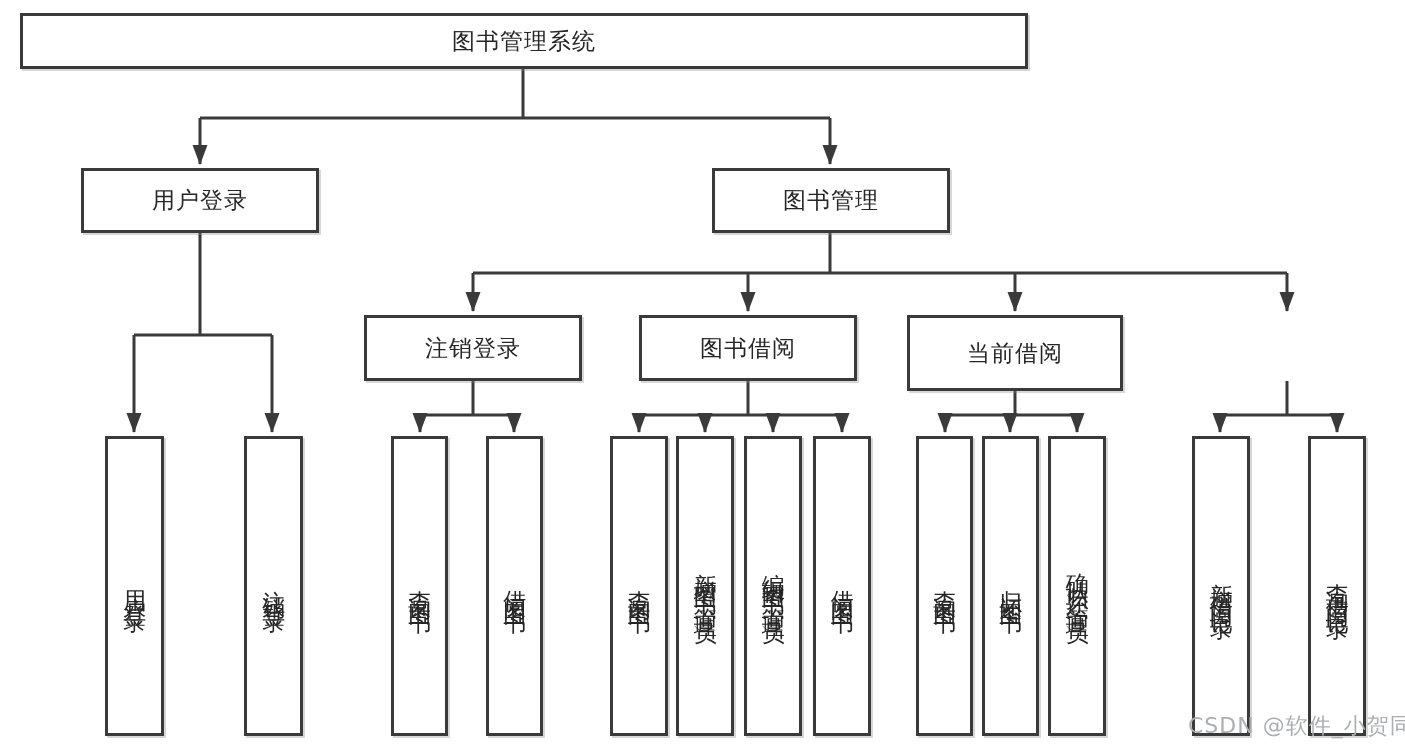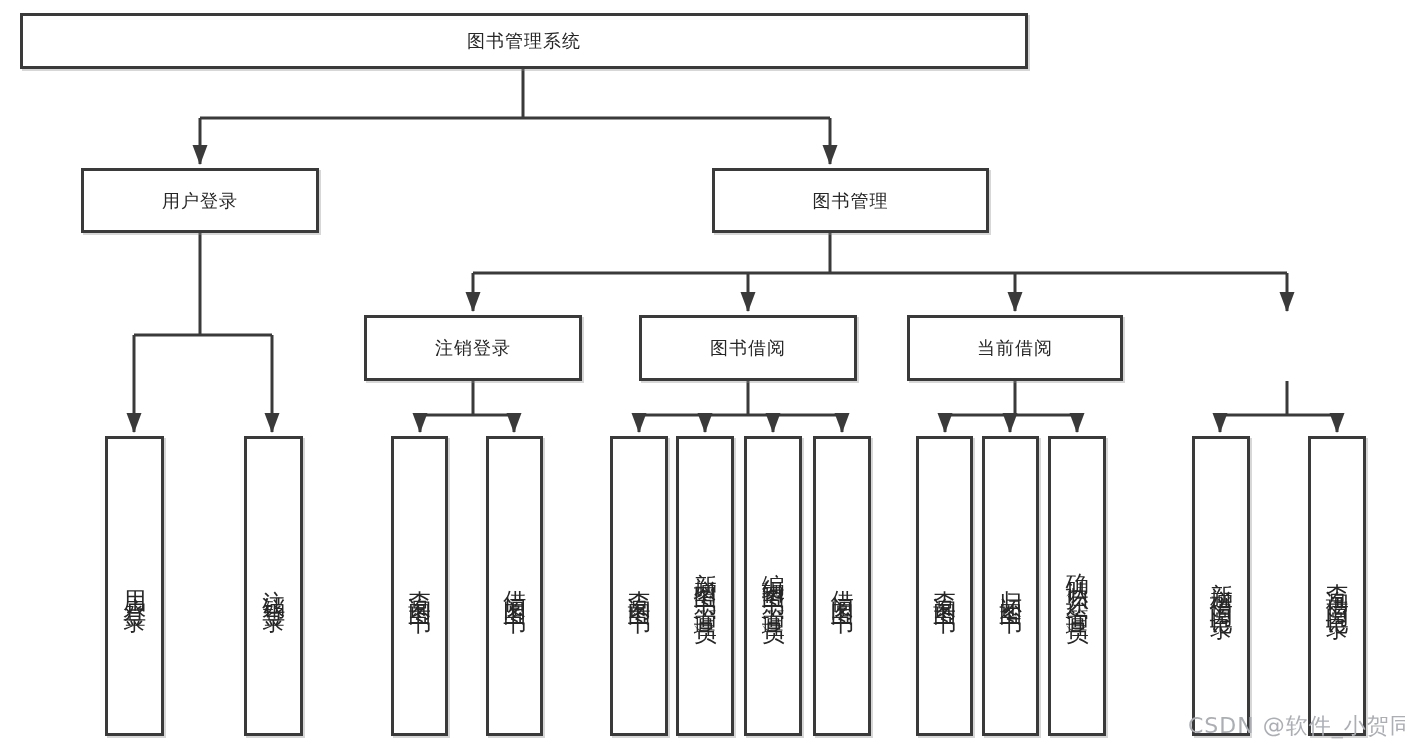--- a/index.html
+++ b/index.html
@@ -10,21 +10,21 @@
     font-family:"DejaVu Sans","Liberation Sans",sans-serif;
     overflow:hidden;
   }
   svg.wires{position:absolute;left:0;top:0;width:1405px;height:747px;}
   .node{
     position:absolute;
     background:#ffffff;
     border:3px solid #3a3a3a;
     box-shadow:2px 2px 0 rgba(140,140,140,.35);
     display:flex;align-items:center;justify-content:center;
-    font-size:18px;color:#262626;letter-spacing:1px;
+    font-size:23px;color:#262626;letter-spacing:1px;
     box-sizing:border-box;
   }
   .leaf{
     position:absolute;
     background:#ffffff;
     border:3px solid #3a3a3a;
     box-shadow:2px 2px 0 rgba(140,140,140,.35);
     display:flex;align-items:center;justify-content:center;
     box-sizing:border-box;
   }
@@ -87,25 +87,25 @@
 
       <path d="M1287,381 V415 M1220,415 H1337"></path>
       <line x1="1220" y1="415" x2="1220" y2="432" marker-end="url(#arrow)"></line>
       <line x1="1337" y1="415" x2="1337" y2="432" marker-end="url(#arrow)"></line>
     </g>
   </svg>
 
   <div class="node" style="left:20px;top:13px;width:1008px;height:56px;">图书管理系统</div>
 
   <div class="node" style="left:81px;top:168px;width:238px;height:65px;">用户登录</div>
-  <div class="node" style="left:712px;top:168px;width:277px;height:65px;">图书管理</div>
+  <div class="node" style="left:712px;top:168px;width:238px;height:65px;">图书管理</div>
 
   <div class="node" style="left:364px;top:315px;width:218px;height:66px;">注销登录</div>
   <div class="node" style="left:639px;top:315px;width:218px;height:66px;">图书借阅</div>
-  <div class="node" style="left:907px;top:315px;width:216px;height:66px;">当前借阅</div>
+  <div class="node" style="left:907px;top:315px;width:216px;height:76px;">当前借阅</div>
 
   <div class="leaf" style="left:105px;top:436px;width:59px;height:300px;">
     <span>用户登录</span>
   </div>
   <div class="leaf" style="left:244px;top:436px;width:59px;height:300px;">
     <span>注销登录</span>
   </div>
 
   <div class="leaf" style="left:391px;top:436px;width:57px;height:300px;">
     <span>查询图书</span>

